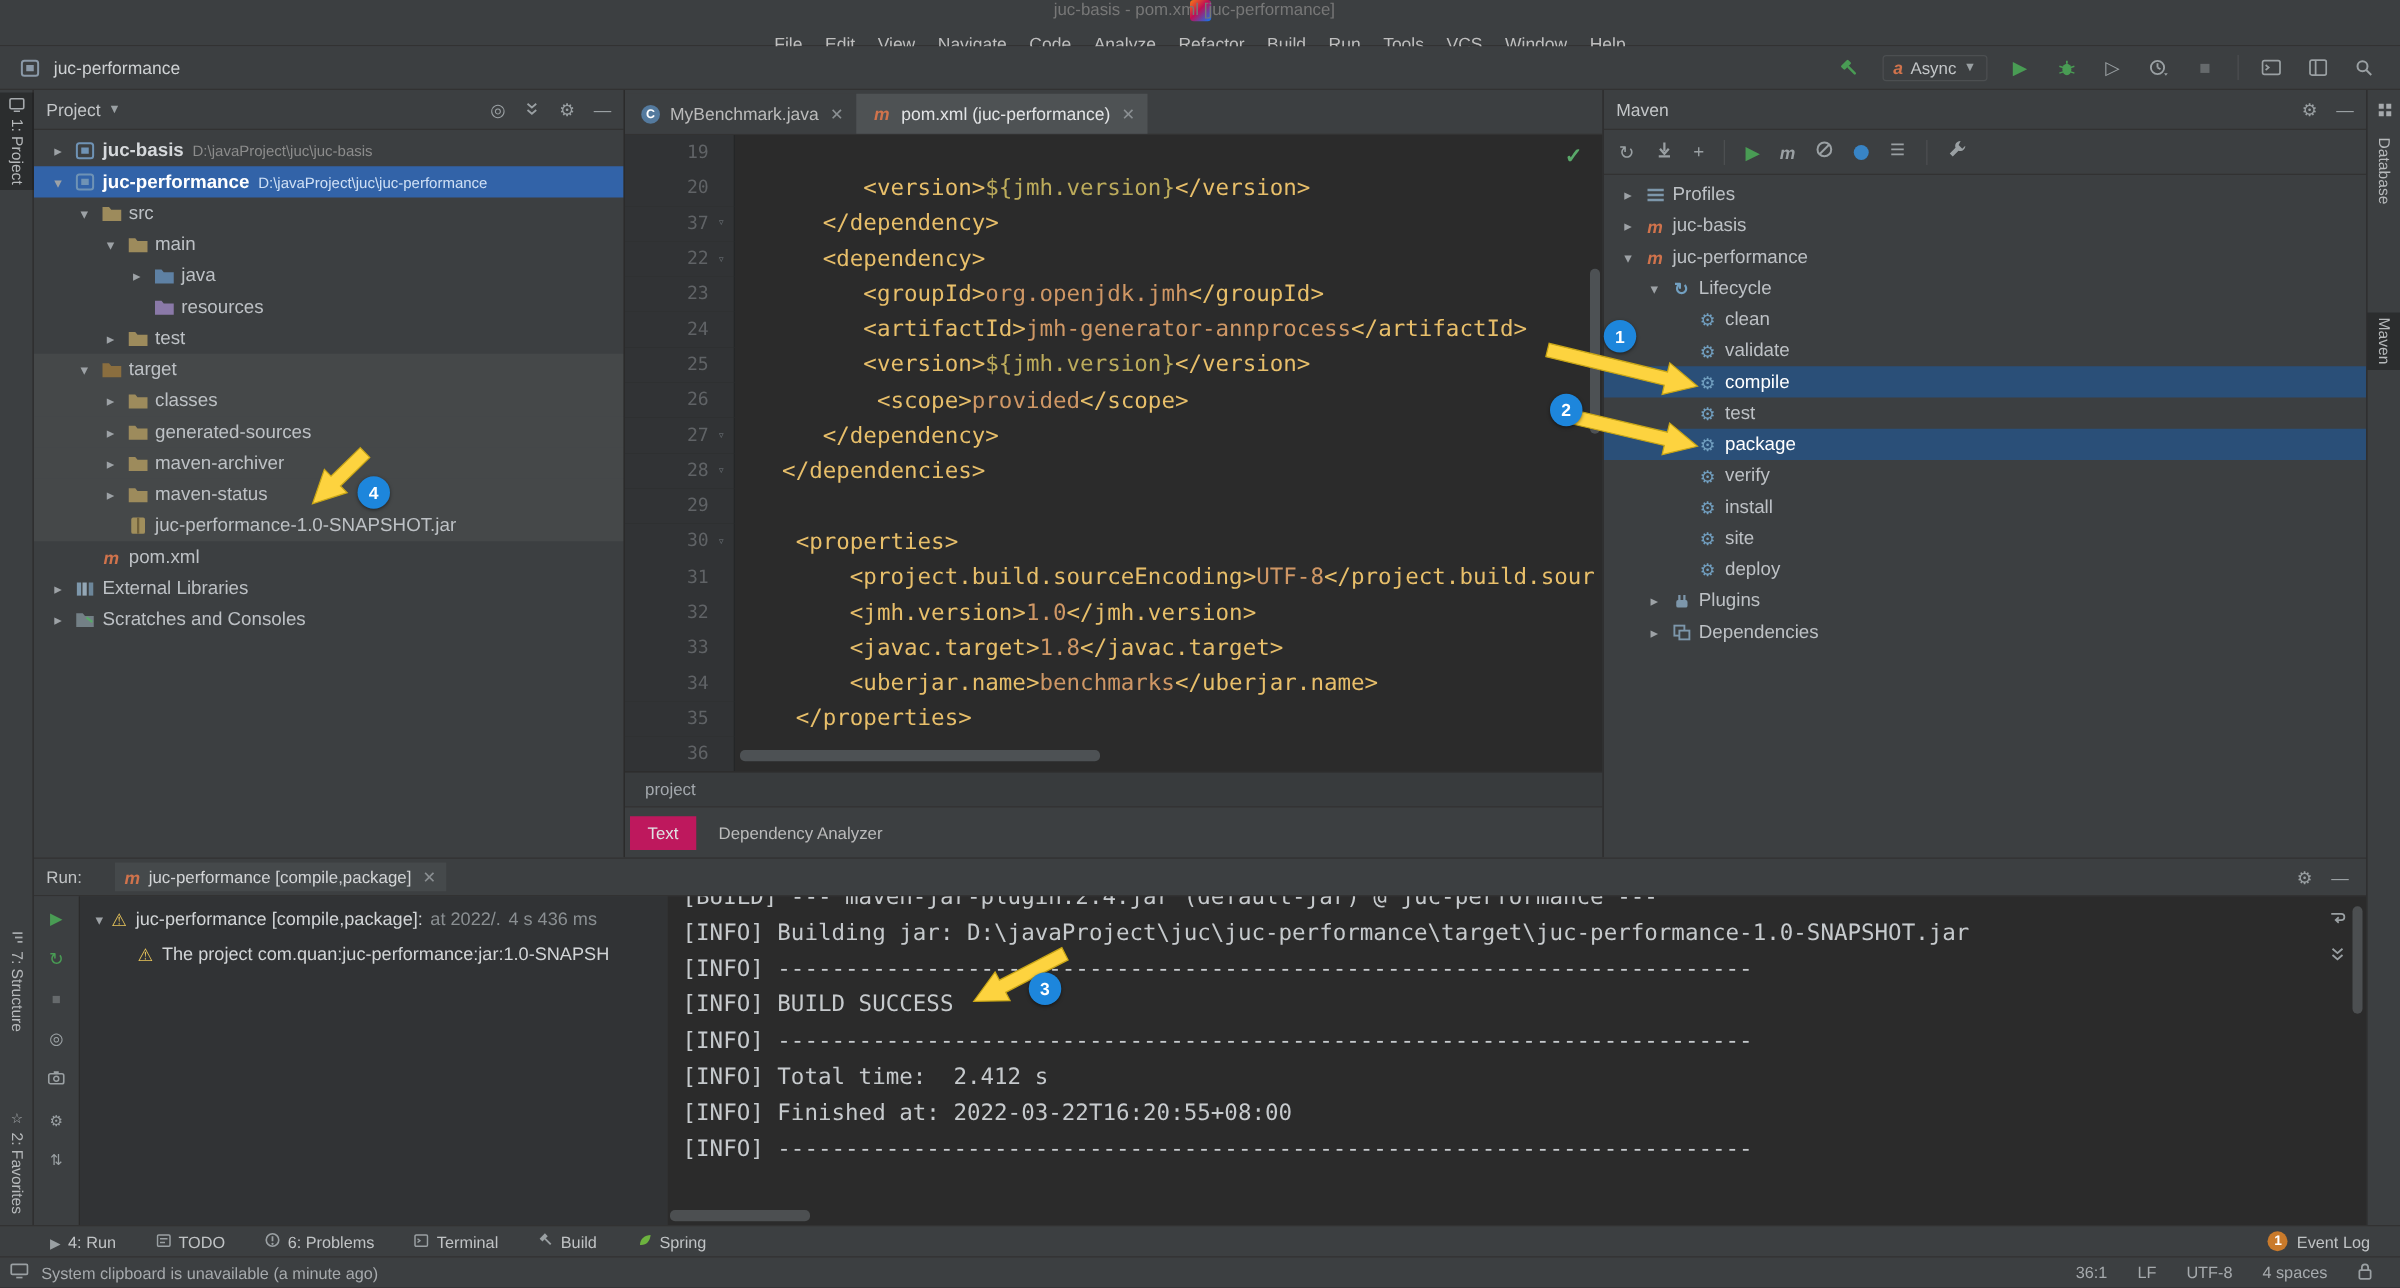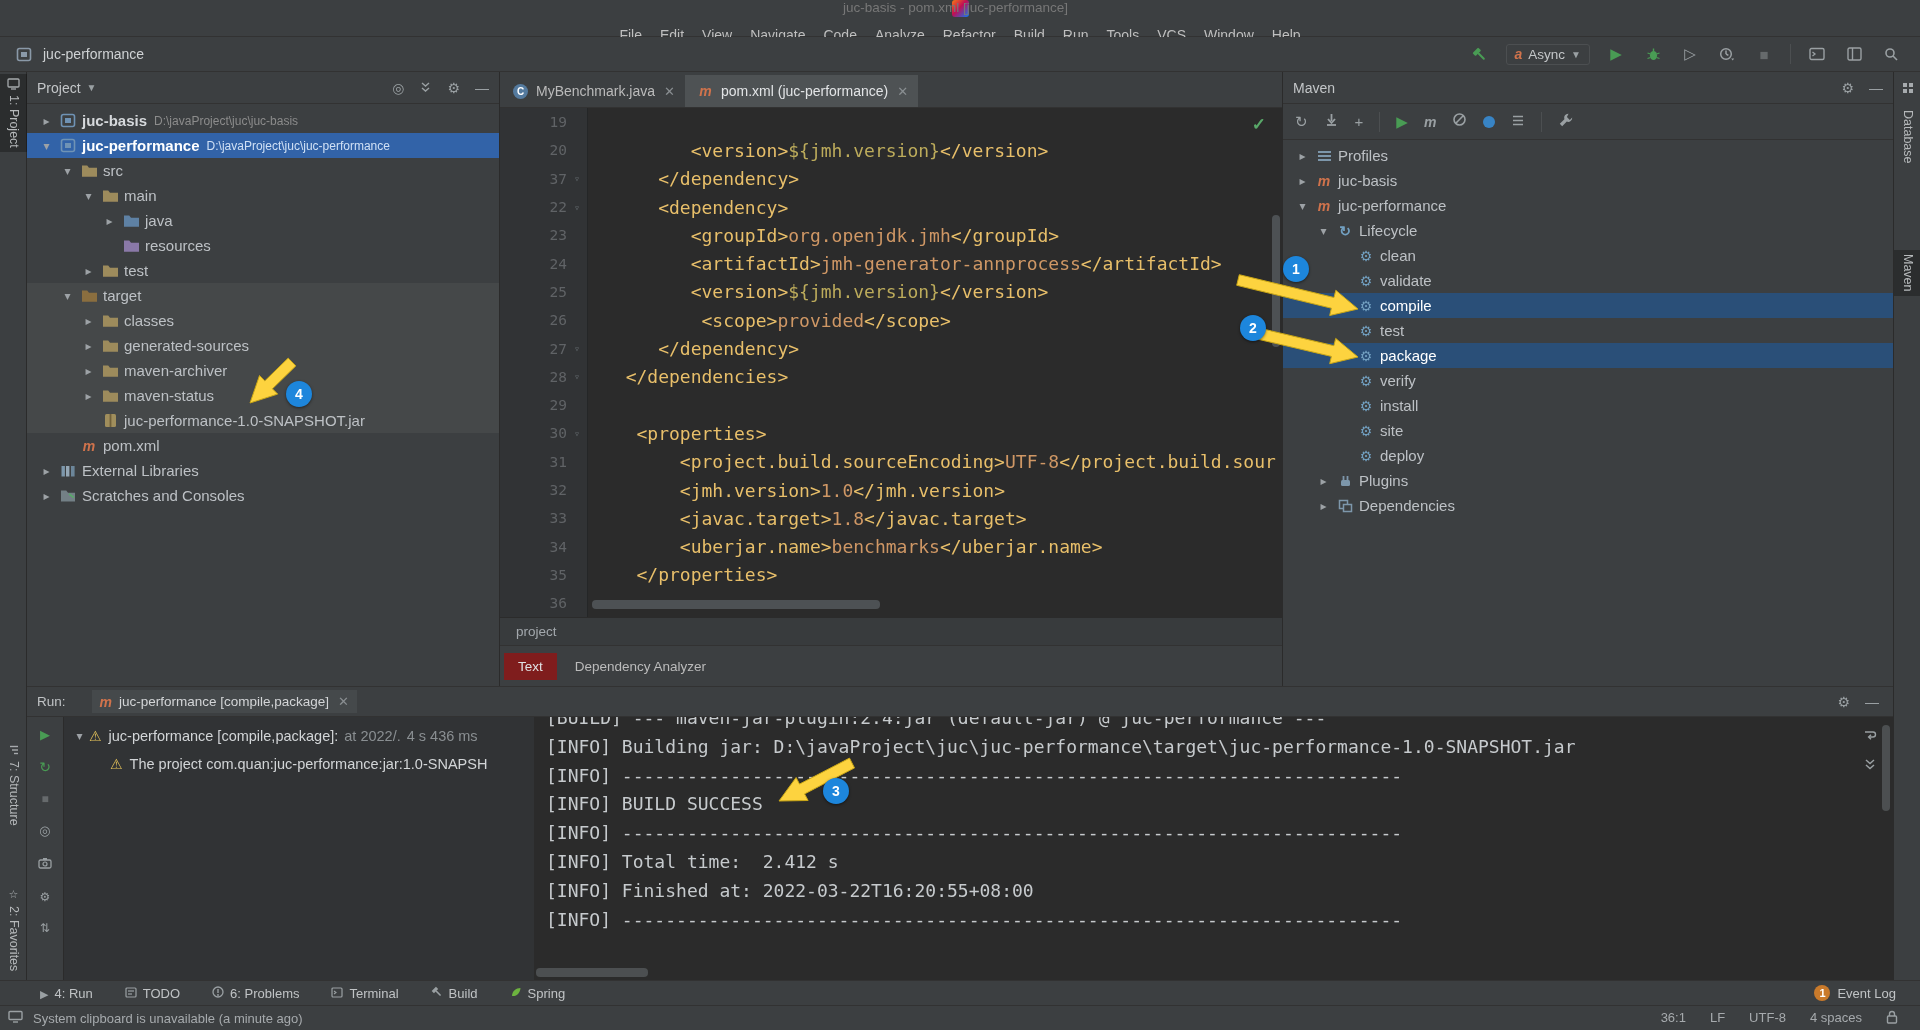--- a/index.html
+++ b/index.html
@@ -75,21 +75,21 @@
 .ctext{padding-left:16px;}
 .seg-t{color:#e8bf6a;}
 .seg-x{color:#cf9765;}
 .seg-v{color:#bcab5b;}
 .edcheck{position:absolute;top:6px;right:16px;color:#59a869;font-size:17px;font-weight:bold;z-index:3;}
 .vscroll{position:absolute;right:2px;top:107px;width:8px;height:132px;background:#5d6366;border-radius:4px;opacity:.7;}
 .hscroll{position:absolute;left:92px;top:492px;width:288px;height:9px;background:#5d6366;border-radius:4px;opacity:.7;}
 .breadcrumb{position:absolute;left:0;top:545px;right:0;height:28px;background:#383b3d;border-top:1px solid #2b2b2b;display:flex;align-items:center;padding-left:16px;font-size:13.5px;color:#a3a8ad;}
 .btabs{position:absolute;left:0;top:573px;right:0;height:41px;background:#3c3f41;border-top:1px solid #323232;display:flex;align-items:center;gap:4px;padding-left:4px;}
 .btab{padding:6px 14px;font-size:13.5px;color:#bbb;}
-.btab.active{background:#7f1d1d;color:#e0e2e4;}
+.btab.active{background:#be185d;color:#e0e2e4;}
 
 
 .maven-panel{position:absolute;left:1282px;top:72px;width:611px;height:614px;background:#3c3f41;border-left:1px solid #2b2b2b;overflow:hidden;}
 .mtoolbar{height:36px;display:flex;align-items:center;gap:16px;padding:0 12px;border-bottom:1px solid #323232;}
 .mtree{position:absolute;left:0;top:71px;right:0;bottom:0;}
 .bluedot{display:inline-block;width:12px;height:12px;border-radius:50%;background:#3884c5;}
 
 
 .run-panel{position:absolute;left:27px;top:686px;width:1866px;height:294px;background:#3c3f41;border-top:1px solid #323232;}
 .runheader{height:30px;display:flex;align-items:center;padding:0 10px;font-size:13.5px;color:#c0c3c5;border-bottom:1px solid #323232;}

